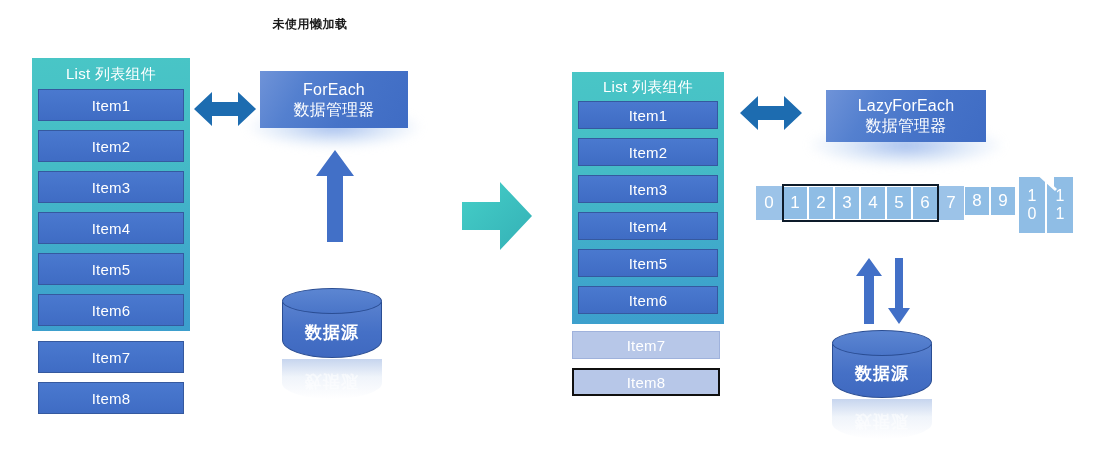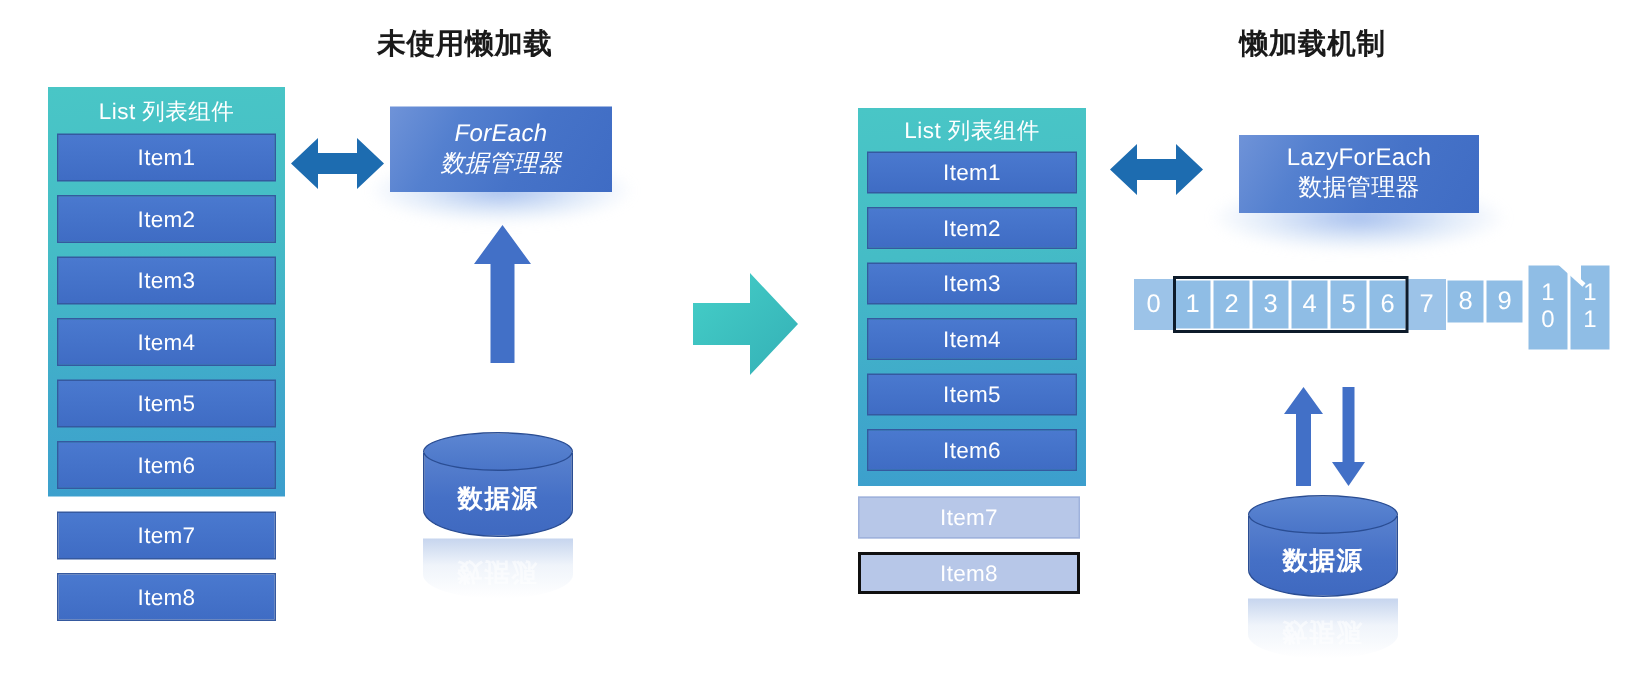--- a/index.html
+++ b/index.html
@@ -10,21 +10,21 @@
   #canvas{
     position:relative;
     width:1097px;height:450px;
     background:#ffffff;
     overflow:hidden;
   }
 
   
   .panel-title{
     position:absolute;
-    font-size:19px;
+    font-size:12px;
     font-weight:bold;
     color:#1a1a1a;
     letter-spacing:.5px;
     white-space:nowrap;
     text-align:center;
   }
   #title-left{left:175px;top:16px;width:270px;}
   #title-right{left:760px;top:16px;width:230px;}
 
   
@@ -173,21 +173,20 @@
     position:absolute;
     pointer-events:none;
   }
 </style>
 </head>
 <body>
 
 <div id="canvas">
 
   <div id="title-left" class="panel-title">未使用懒加载</div>
-  <div id="title-right" class="panel-title">懒加载机制</div>
 
   <div class="list-shell" id="left-list" style="left:32px;top:58px;width:158px;height:340px;">
     <div class="list-frame" style="width:158px;height:273px;"></div>
     <div class="list-head" style="top:7px;">List 列表组件</div>
 
     <div class="item loaded" style="left:6px;top:31px;width:146px;height:32px;">Item1</div>
     <div class="item loaded" style="left:6px;top:72px;width:146px;height:32px;">Item2</div>
     <div class="item loaded" style="left:6px;top:113px;width:146px;height:32px;">Item3</div>
     <div class="item loaded" style="left:6px;top:154px;width:146px;height:32px;">Item4</div>
     <div class="item loaded" style="left:6px;top:195px;width:146px;height:32px;">Item5</div>
@@ -195,21 +194,21 @@
     <div class="item loaded" style="left:6px;top:283px;width:146px;height:32px;">Item7</div>
     <div class="item loaded" style="left:6px;top:324px;width:146px;height:32px;">Item8</div>
   </div>
 
   <div class="arrow dbl-arrow" style="left:194px;top:88px;width:62px;height:42px;">
     <svg width="62" height="42" viewBox="0 0 62 42" aria-hidden="true">
       <polygon points="0,21 18,4 18,14 44,14 44,4 62,21 44,38 44,28 18,28 18,38" fill="#1d6cb0"></polygon>
     </svg>
   </div>
 
-  <div class="mgr-wrap" style="left:260px;top:71px;width:168px;height:72px;font-style:italic;">
+  <div class="mgr-wrap" style="left:260px;top:71px;width:168px;height:72px;">
     <div class="mgr-glow" style="left:-14px;top:34px;width:176px;height:44px;"></div>
     <div class="mgr-box" style="width:148px;height:57px;">
       <span>ForEach</span>
       <span>数据管理器</span>
     </div>
   </div>
 
   <div class="arrow" style="left:316px;top:150px;width:38px;height:92px;">
     <svg width="38" height="92" viewBox="0 0 38 92" aria-hidden="true">
       <polygon points="19,0 38,26 27,26 27,92 11,92 11,26 0,26" fill="#4270c7"></polygon>

